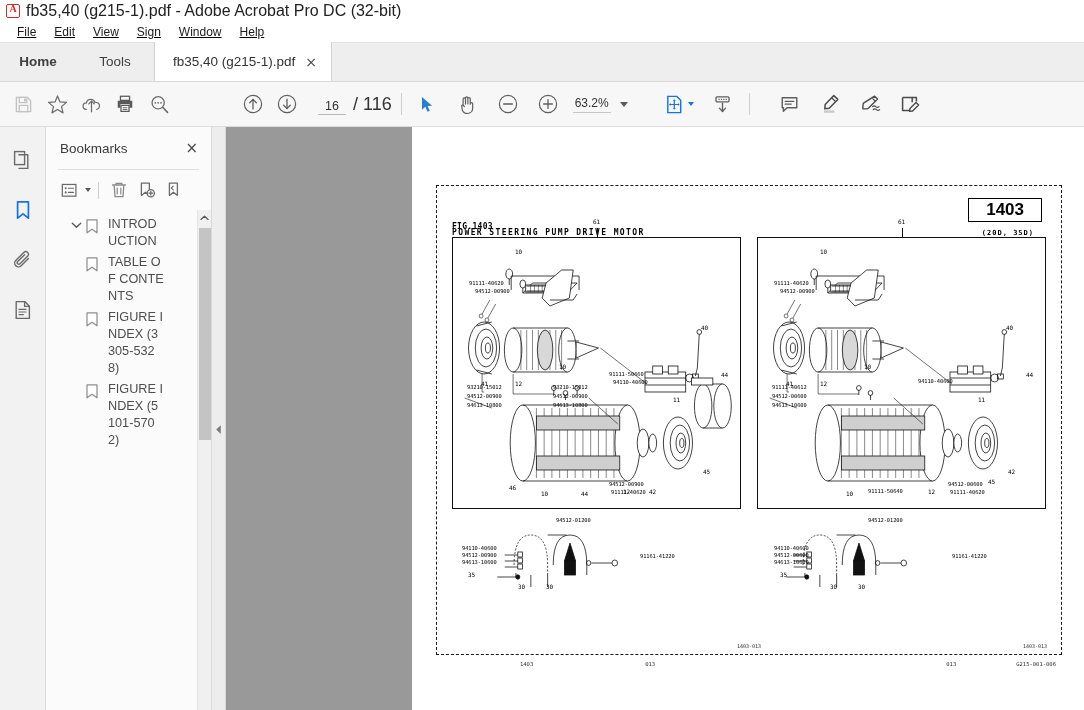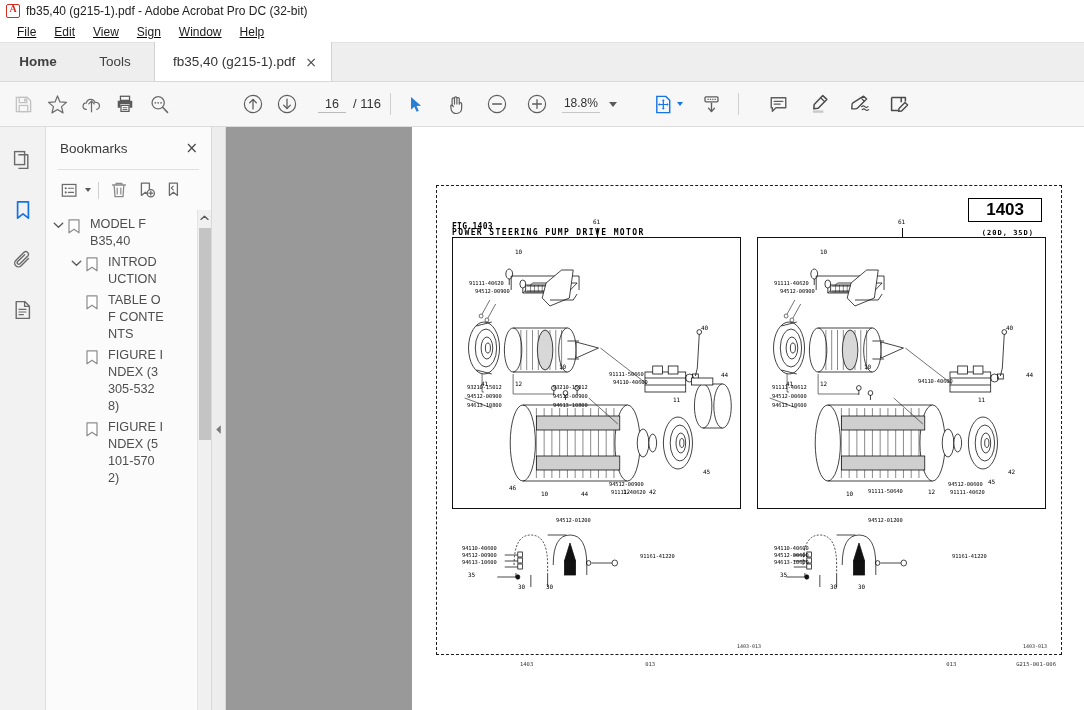--- a/index.html
+++ b/index.html
@@ -25,21 +25,21 @@
   }
   .acro-logo::after {
     content: "A"; position: absolute;
     left: 0; right: 0; top: -2px;
     text-align: center;
     font-size: 10px; font-weight: bold;
     color: #d42a20;
     font-family: "Liberation Serif", serif;
   }
   .title-text {
-    font-size: 12px; color: #222; white-space: nowrap;
+    font-size: 16px; color: #222; white-space: nowrap;
   }
 
   
   .menubar {
     height: 21px; background: #ffffff;
     display: flex; align-items: center;
     padding-left: 8px;
     border-bottom: 1px solid #e3e3e3;
     text-decoration: underline;
   }
@@ -108,21 +108,21 @@
     margin-left: 4px;
   }
   .page-input {
     width: 28px; text-align: center;
     font-size: 12.5px; color: #333;
     border: none; border-bottom: 1px solid #b9b9b9;
     background: transparent; outline: none;
     padding-bottom: 1px;
     font-family: "Liberation Sans", sans-serif;
   }
-  .page-total { font-size: 13px; color: #333; white-space: nowrap; }
+  .page-total { font-size: 18px; color: #333; white-space: nowrap; }
 
   .zoombox {
     display: flex; align-items: center; gap: 9px;
     margin-left: 8px;
   }
   .zoom-val {
     font-size: 12px; color: #333; white-space: nowrap;
     border-bottom: 1px solid #c6c6c6; padding-bottom: 2px;
     min-width: 38px; text-align: center;
   }
@@ -465,21 +465,21 @@
   <div class="tb-gap-c"></div>
 
   <div class="tb-btn">
     <svg width="22" height="22" viewBox="0 0 24 24">
       <circle cx="12" cy="12" r="9.4" fill="none" stroke="#5e5e5e" stroke-width="1.3"></circle>
       <path d="M7.2 12h9.6M12 7.2v9.6" stroke="#5e5e5e" stroke-width="1.4" stroke-linecap="round"></path>
     </svg>
   </div>
 
   <div class="zoombox">
-    <span class="zoom-val">18.8%</span>
+    <span class="zoom-val">63.2%</span>
     <span class="caret-dn"></span>
   </div>
 
   <div class="tb-gap-d"></div>
 
   <div class="tb-btn">
     <svg width="21" height="21" viewBox="0 0 22 22">
       <path d="M4 2.5h9.4l4.1 4.1V19.5H4z" fill="none" stroke="#1473e6" stroke-width="1.5"></path>
       <path d="M10.8 6.6v8.8M6.4 11h8.8" stroke="#1473e6" stroke-width="1.3"></path>
       <path d="M10.8 5.4 L9.2 7.2h3.2zM10.8 16.6 L9.2 14.8h3.2zM5.2 11 L7 9.4v3.2zM16.4 11 L14.6 9.4v3.2z" fill="#1473e6"></path>
@@ -618,33 +618,20 @@
       <div class="bmt-btn">
         <svg width="18" height="18" viewBox="0 0 18 18">
           <path d="M3.4 2.2h8v12.2l-4-3.2-4 3.2z" fill="none" stroke="#6a6a6a" stroke-width="1.3" stroke-linejoin="round"></path>
           <path d="M7.2 5.2 L5.4 7 L7.2 8.8" fill="none" stroke="#6a6a6a" stroke-width="1.2" stroke-linecap="round" stroke-linejoin="round"></path>
         </svg>
       </div>
     </div>
 
     <div class="bm-tree">
 
-      <div class="bm-row lvl1">
-        <span class="bm-twisty">
-          <svg width="11" height="8" viewBox="0 0 12 8">
-            <path d="M1.4 2 L6 6.4 L10.6 2" fill="none" stroke="#5a5a5a" stroke-width="1.5" stroke-linecap="round" stroke-linejoin="round"></path>
-          </svg>
-        </span>
-        <span class="bm-icon">
-          <svg width="12" height="15" viewBox="0 0 12 15">
-            <path d="M1 .8h10v13l-5-3.6-5 3.6z" fill="#fff" stroke="#8d8d8d" stroke-width="1.2" stroke-linejoin="round"></path>
-          </svg>
-        </span>
-        <span class="bm-label">MODEL FB35,40</span>
-      </div>
 
       <div class="bm-row lvl2">
         <span class="bm-twisty">
           <svg width="11" height="8" viewBox="0 0 12 8">
             <path d="M1.4 2 L6 6.4 L10.6 2" fill="none" stroke="#5a5a5a" stroke-width="1.5" stroke-linecap="round" stroke-linejoin="round"></path>
           </svg>
         </span>
         <span class="bm-icon">
           <svg width="12" height="15" viewBox="0 0 12 15">
             <path d="M1 .8h10v13l-5-3.6-5 3.6z" fill="#fff" stroke="#8d8d8d" stroke-width="1.2" stroke-linejoin="round"></path>

